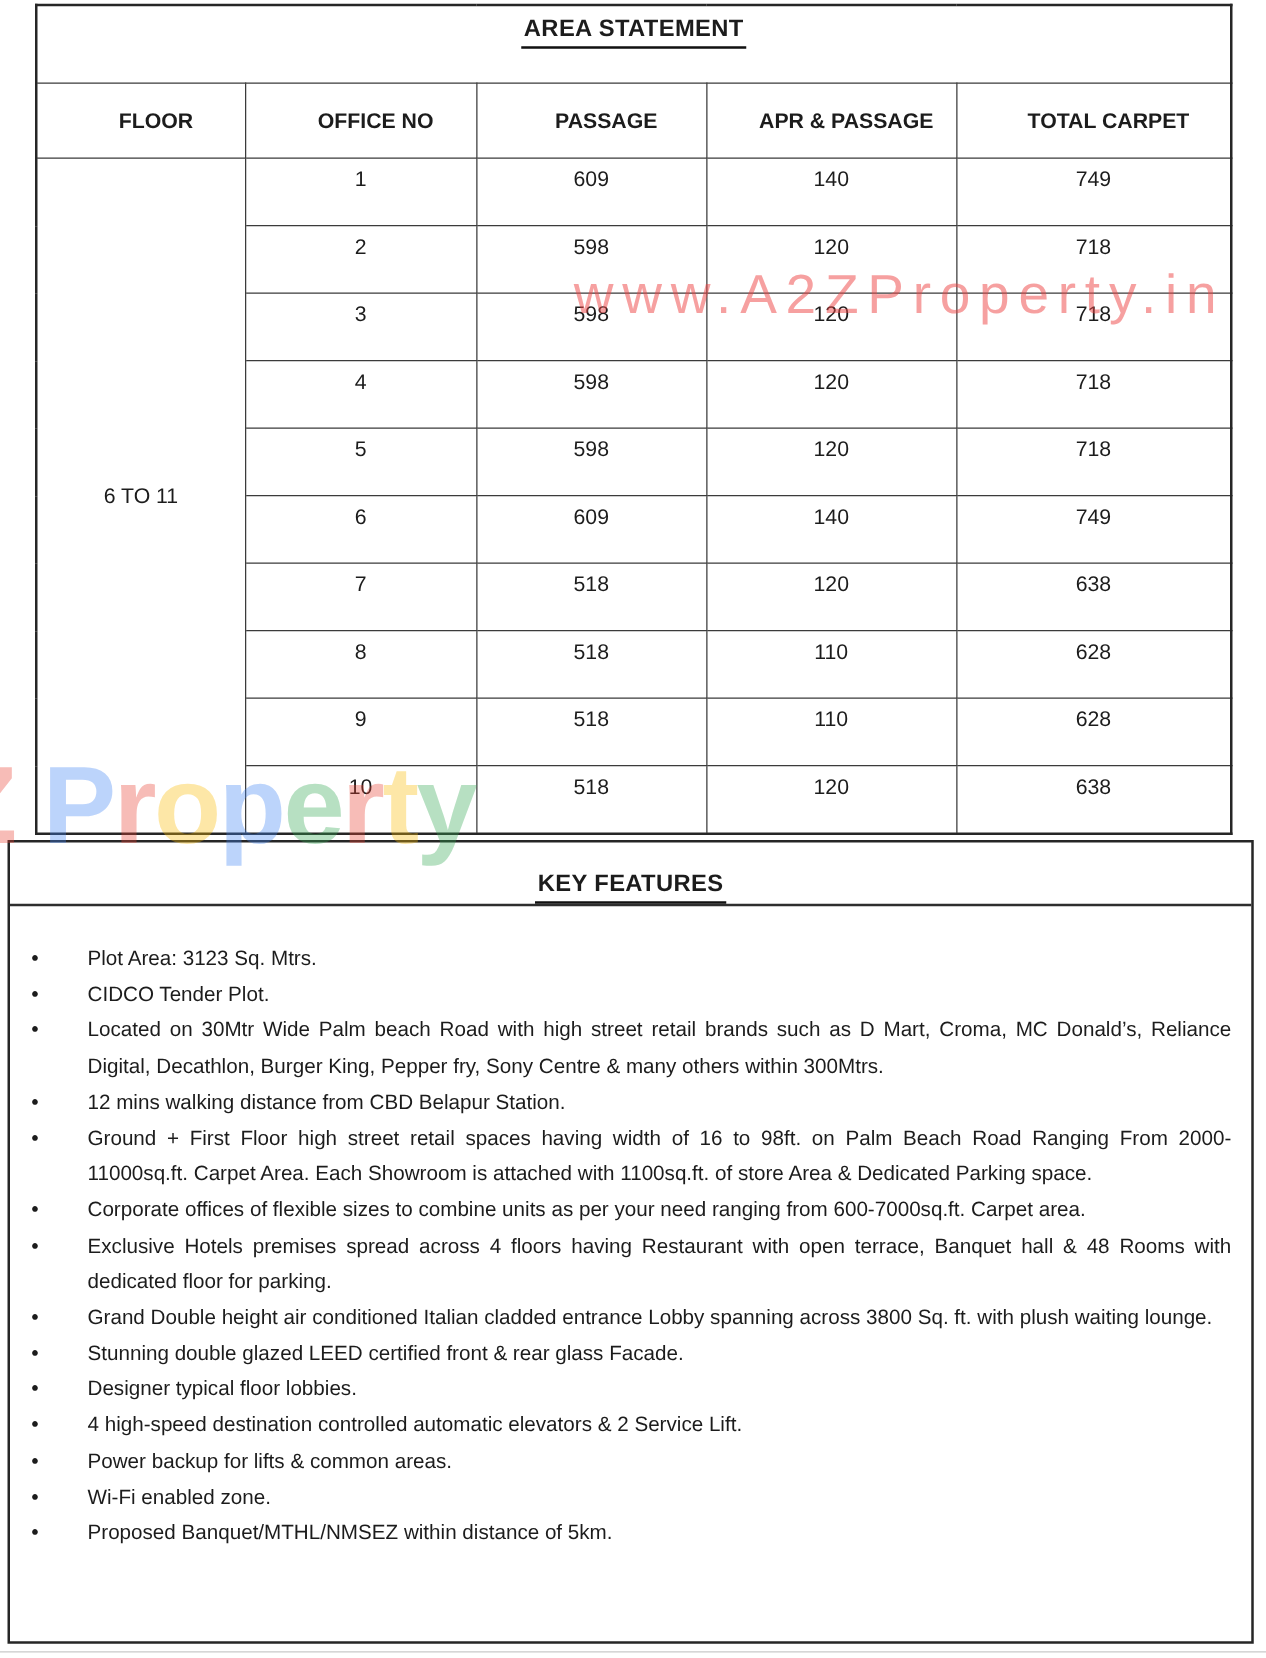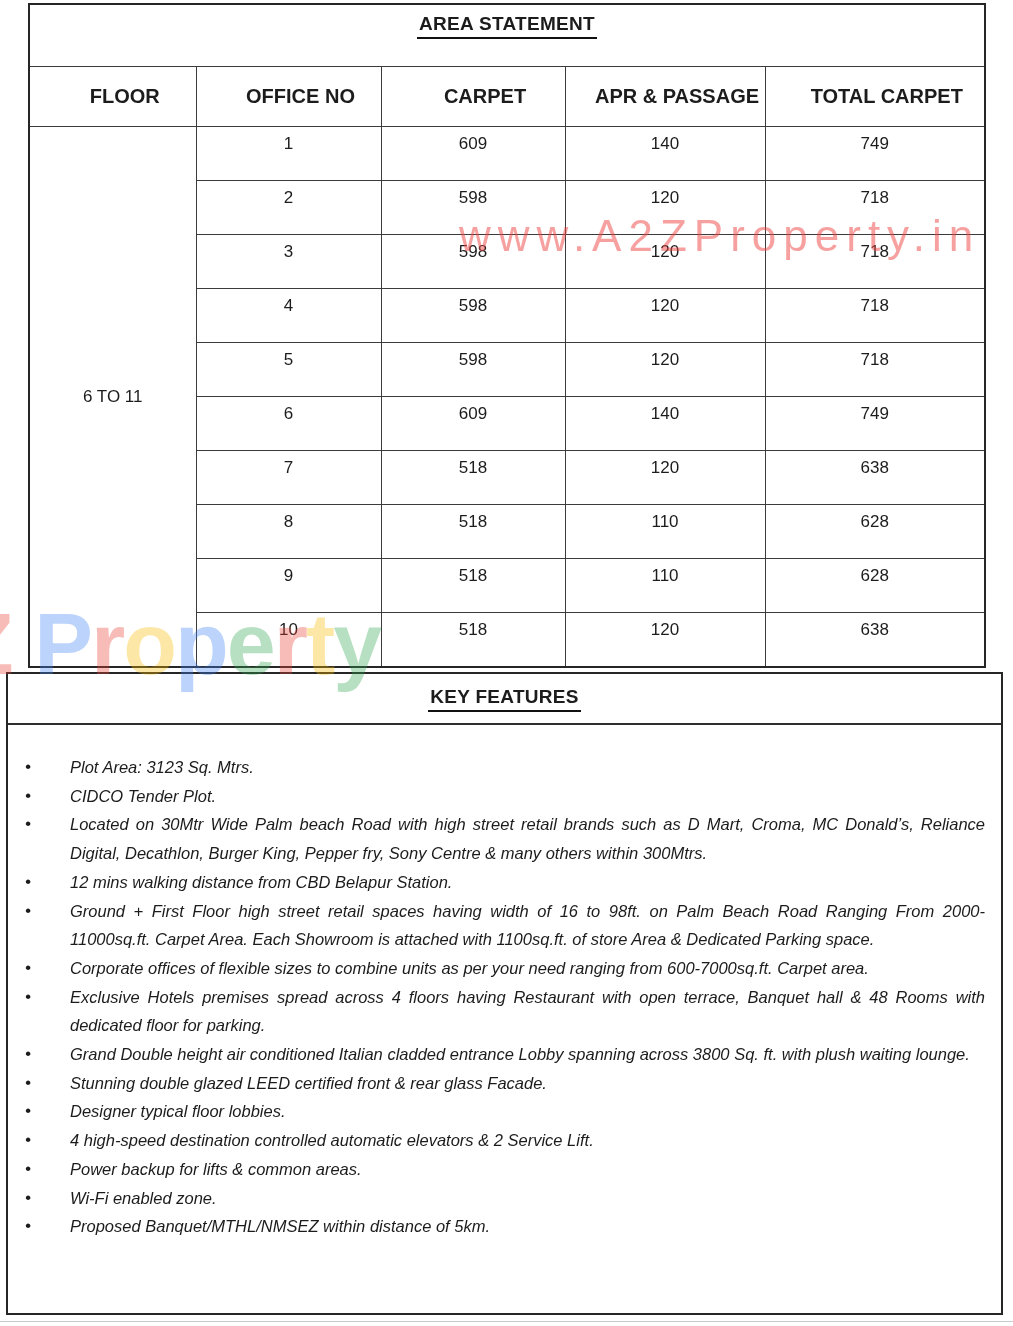--- a/index.html
+++ b/index.html
@@ -38,21 +38,21 @@
   }
   .title-underline {
     display: inline-block;
     border-bottom: 2.5px solid #111;
     padding: 0 2px 2px 2px;
   }
   .header-row th {
     height: 59px;
     text-align: center;
     vertical-align: middle;
-    font-size: 20px;
+    font-size: 17px;
     font-weight: bold;
     padding-left: 24px;
   }
   .area-table tbody td {
     height: 46px;
     vertical-align: top;
     text-align: center;
     padding-top: 7px;
     font-size: 17px;
   }
@@ -69,21 +69,21 @@
     width: 997px; height: 643px;
     border: 2px solid #262626;
     box-sizing: border-box;
     z-index: 1;
     background: transparent;
   }
   .features-title-row {
     height: 49px;
     border-bottom: 2px solid #2e2e2e;
     display: flex;
-    align-items: center;
+    align-items: flex-end;
     justify-content: center;
   }
   .features-title {
     font-size: 19px;
     font-weight: bold;
     border-bottom: 2.5px solid #111;
     padding: 0 2px 2px 2px;
     letter-spacing: 0.3px;
   }
   .features-list {
@@ -91,21 +91,20 @@
     margin: 0;
     padding: 28px 16px 0 0;
   }
   .features-list li {
     position: relative;
     padding-left: 62px;
     text-align: justify;
     font-size: 16.5px;
     line-height: 28.7px;
     color: #1c1c1c;
-    font-style: italic;
   }
   .features-list li::before {
     content: "\2022";
     position: absolute;
     left: 17px;
     top: 0;
     font-size: 17px;
   }
 
   
@@ -147,21 +146,21 @@
   </colgroup>
   <thead>
     <tr class="title-row">
       <th colspan="5">
         <span class="title-underline">AREA STATEMENT</span>
       </th>
     </tr>
     <tr class="header-row">
       <th>FLOOR</th>
       <th>OFFICE NO</th>
-      <th>CARPET</th>
+      <th>PASSAGE</th>
       <th>APR &amp; PASSAGE</th>
       <th>TOTAL CARPET</th>
     </tr>
   </thead>
   <tbody>
       <tr>
         <td rowspan="10" class="floor-cell">6 TO 11</td>
         <td>1</td>
         <td>609</td>
         <td>140</td>

